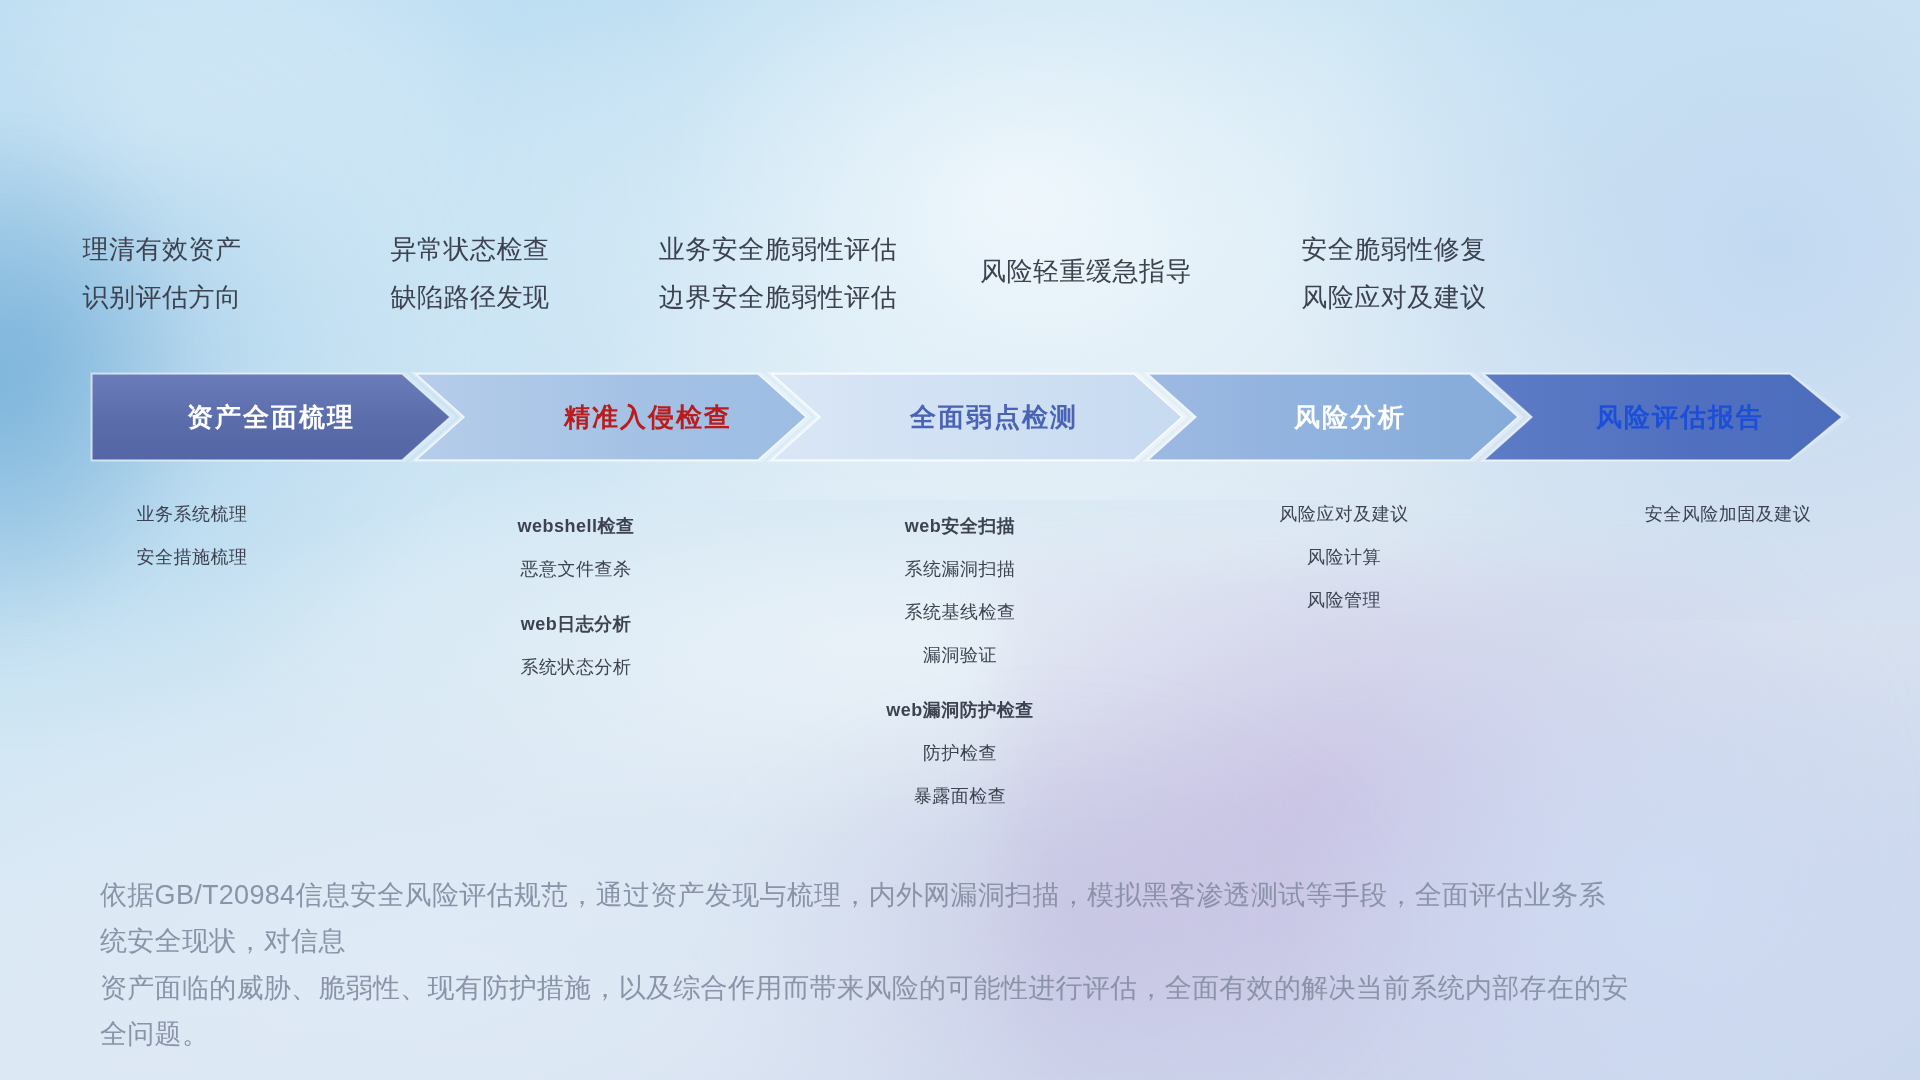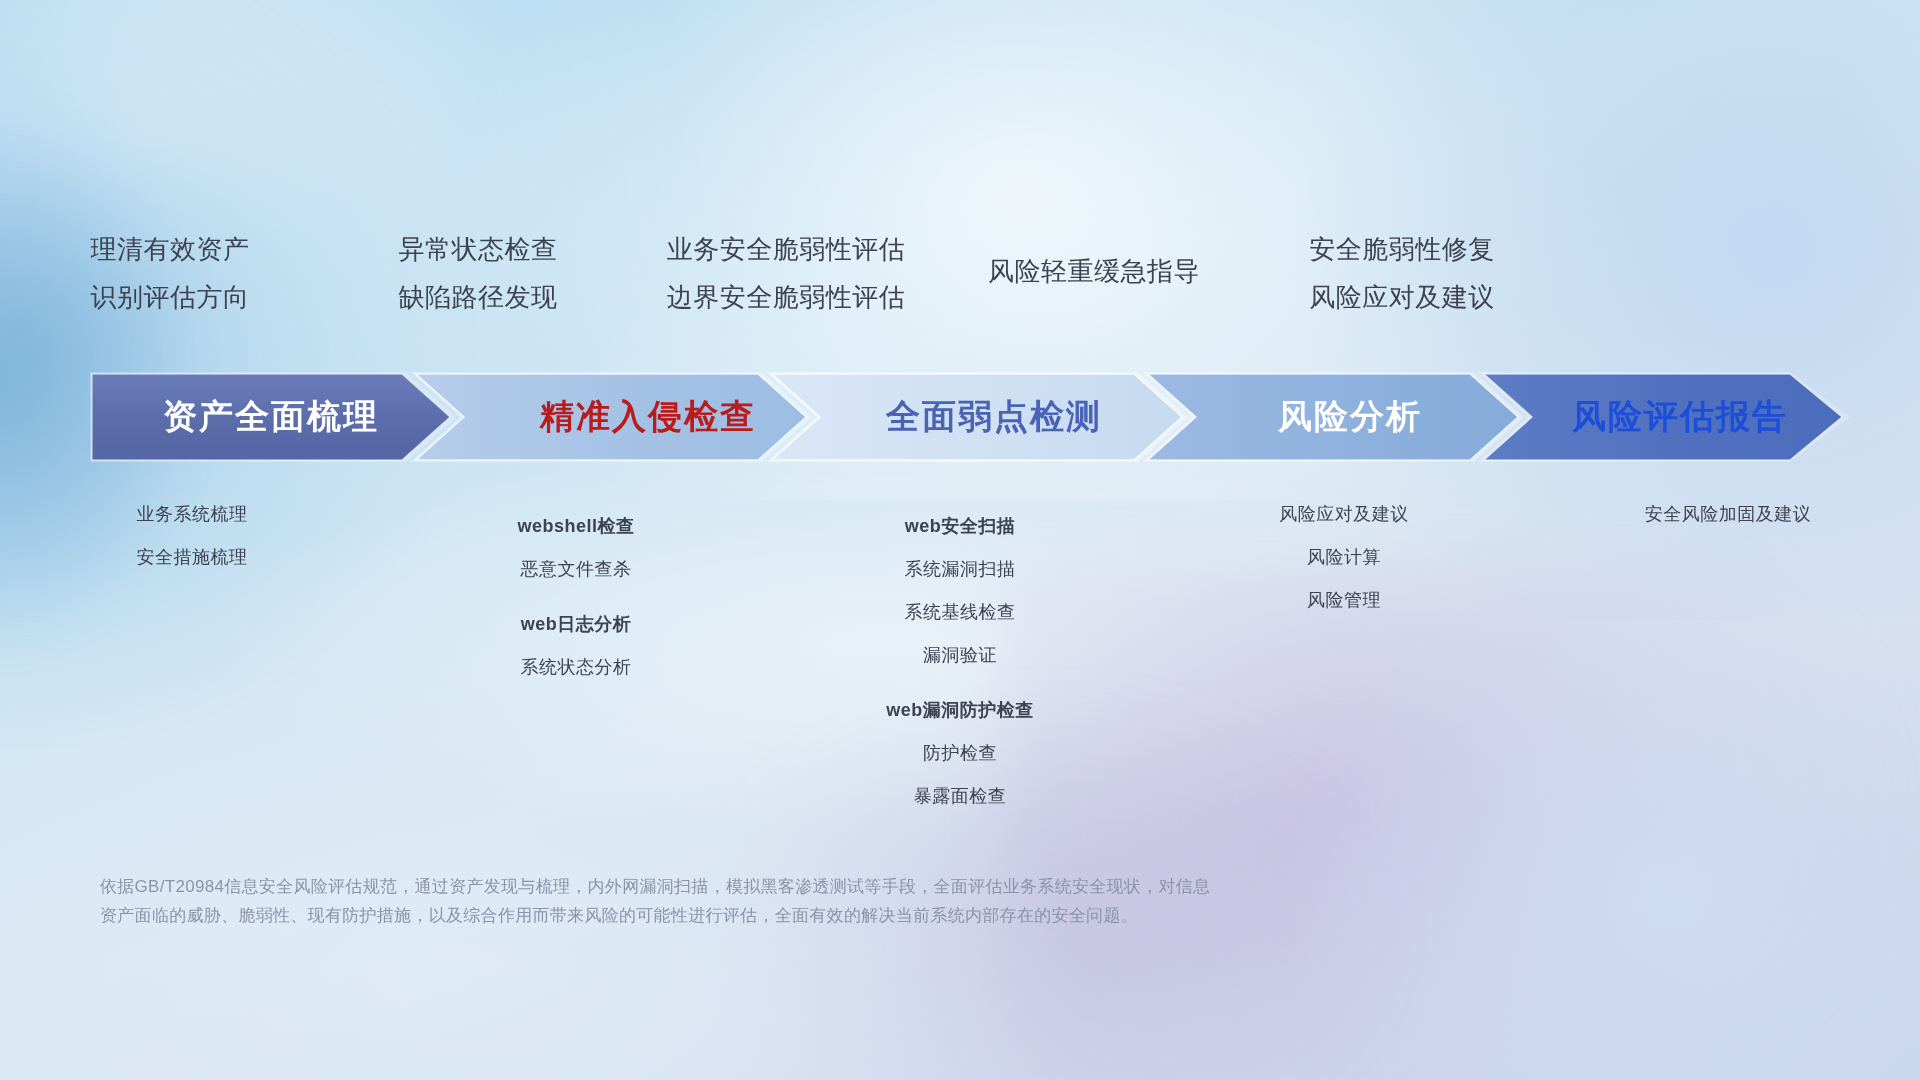--- a/index.html
+++ b/index.html
@@ -56,62 +56,62 @@
     position:absolute; left:180px; top:430px; width:1400px; height:420px;
     background:radial-gradient(ellipse at 50% 50%, rgba(255,255,255,.42) 0%, rgba(255,255,255,0) 68%);
   }
   #bg-right-bottom{
     position:absolute; right:-120px; bottom:-160px; width:760px; height:620px;
     background:radial-gradient(ellipse at 50% 45%, rgba(206,222,244,.80) 0%, rgba(206,222,244,0) 70%);
   }
 
   
   #top-row{
-    position:absolute; left:16px; top:228px; width:1540px; height:120px;
+    position:absolute; left:8px; top:228px; width:1540px; height:120px;
     display:flex; z-index:5;
   }
   .topcol{
     flex:1 1 0; display:flex; flex-direction:column; align-items:center;
     gap:22px; padding-top:8px;
   }
   .topcol .tline{
     font-size:26px; color:#3d4250; letter-spacing:.5px; white-space:nowrap;
     line-height:1;
   }
   .topcol.shift-up{ padding-top:30px; }
 
   
   #banner{
     position:absolute; left:90px; top:368px; width:1760px; height:98px; z-index:6;
   }
   #banner svg{ display:block; width:1760px; height:98px; }
   .chev-label{
     position:absolute; top:0; height:98px;
     display:flex; align-items:center; justify-content:center;
-    font-size:34px; font-weight:bold; letter-spacing:2px; white-space:nowrap;
+    font-size:26px; font-weight:bold; letter-spacing:2px; white-space:nowrap;
     pointer-events:none;
   }
 
   
   #bottom-row{
     position:absolute; left:0; top:505px; width:1920px; z-index:5;
     display:flex; align-items:flex-start;
   }
   .botcol{
     flex:1 1 0; display:flex; flex-direction:column; align-items:center; gap:25px;
   }
   .botcol .bline{
     font-size:18px; color:#3d4250; letter-spacing:.5px; white-space:nowrap; line-height:1;
   }
   .botcol .bline.em{ font-weight:bold;margin-top:12px; }
 
   
   #footer{
     position:absolute; left:100px; top:872px; width:1530px; z-index:5;
-    font-size:17px; line-height:1.72; color:#8b93a8; letter-spacing:.3px;
+    font-size:27px; line-height:1.72; color:#8b93a8; letter-spacing:.3px;
   }
   #footer span{ display:block; }
 </style>
 </head>
 <body>
 
 <div id="bg-base"></div>
 <div id="bg-glow-tl"></div>
 <div id="bg-swirl-left"></div>
 <div id="bg-swirl-left2"></div>

